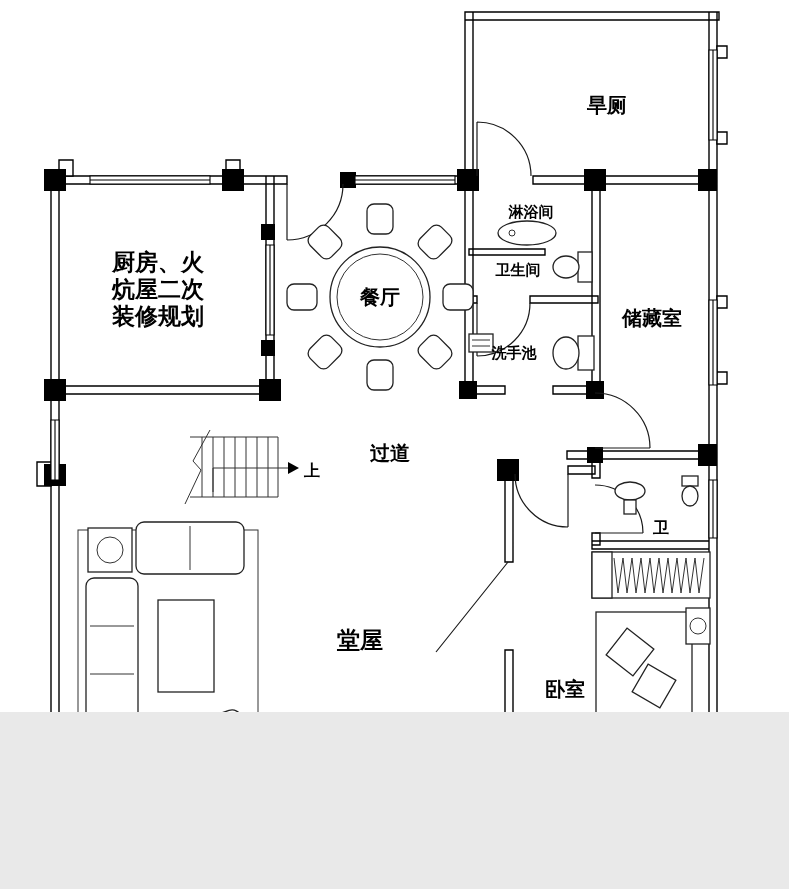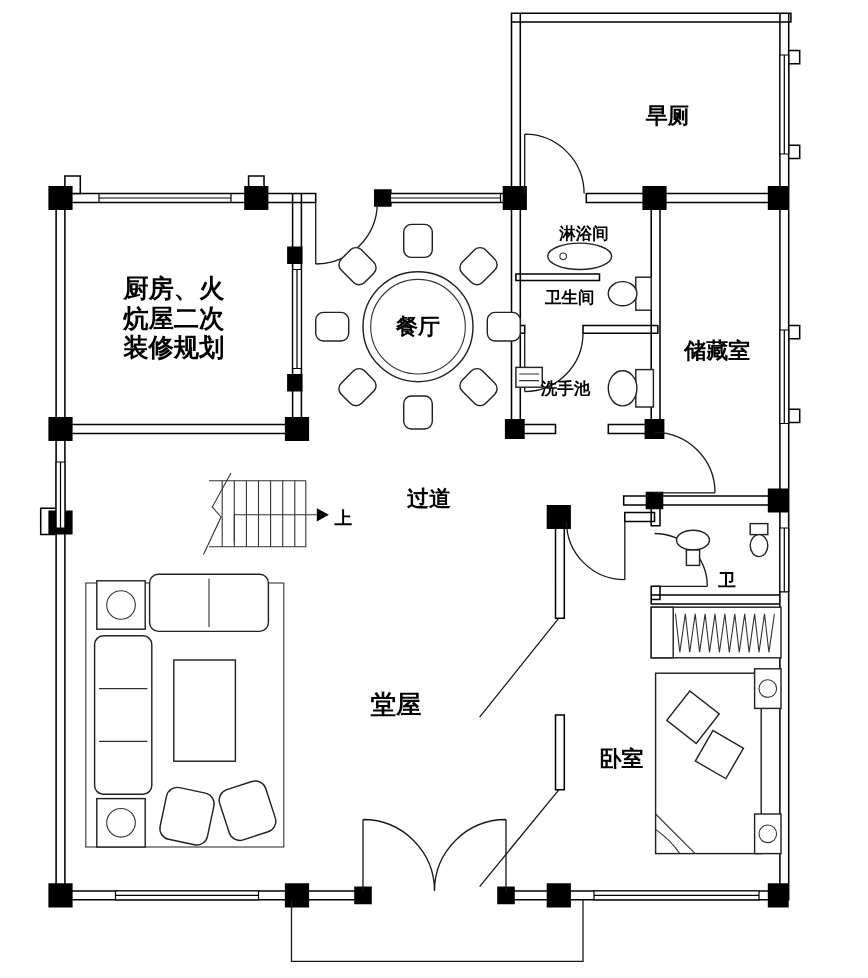--- a/index.html
+++ b/index.html
@@ -1,17 +1,17 @@
 <!DOCTYPE html>
 <html><head>
 <meta charset="utf-8">
 <style>
   html,body { margin:0; padding:0; background:#e9e9e9; }
   .stage {
-    position:relative; width:789px; height:889px; margin:0 auto;
+    position:relative; width:789px; height:712px; margin:0 auto;
     background:#ffffff; overflow:hidden;
     font-family:"Liberation Sans","DejaVu Sans",sans-serif;
   }
   svg { position:absolute; left:0; top:0; }
   .wall     { fill:#ffffff; stroke:#000000; stroke-width:1.4; }
   .col      { fill:#000000; stroke:none; }
   .win      { fill:#ffffff; stroke:#000000; stroke-width:1.1; }
   .winline  { fill:none; stroke:#000000; stroke-width:1.1; }
   .door     { fill:none; stroke:#1a1a1a; stroke-width:1.2; }
   .furn     { fill:#ffffff; stroke:#222222; stroke-width:1.3; }

